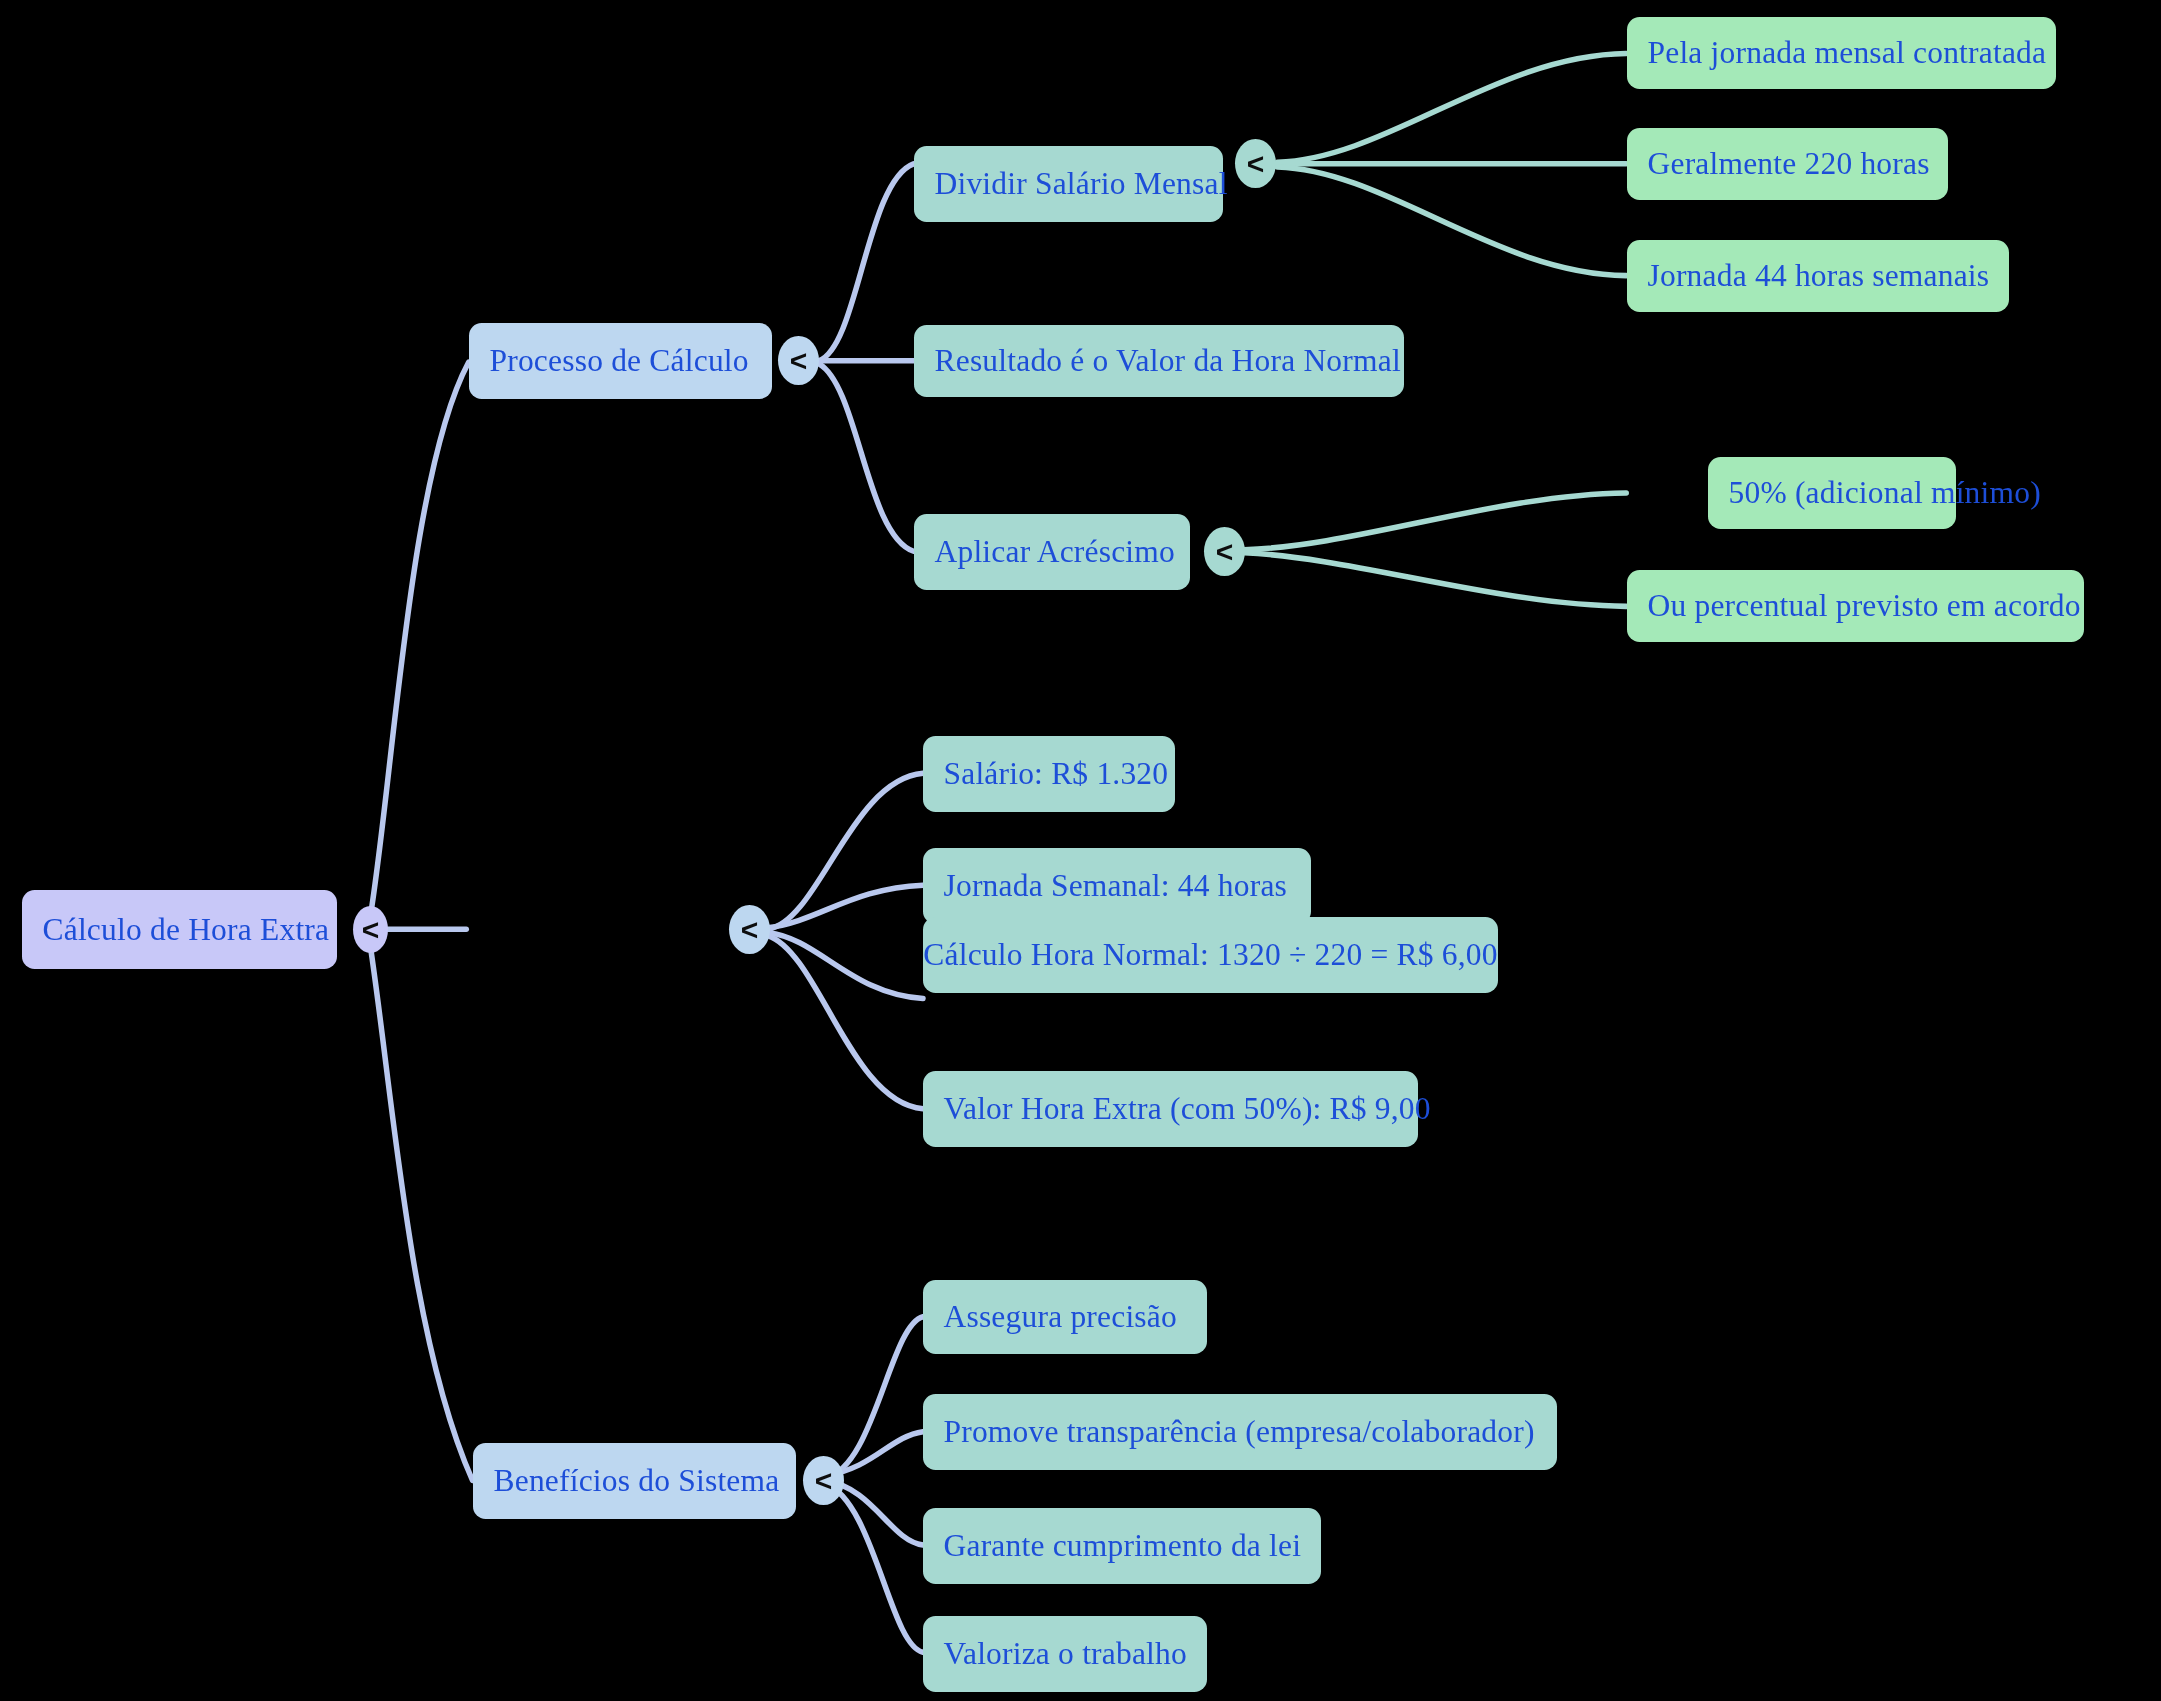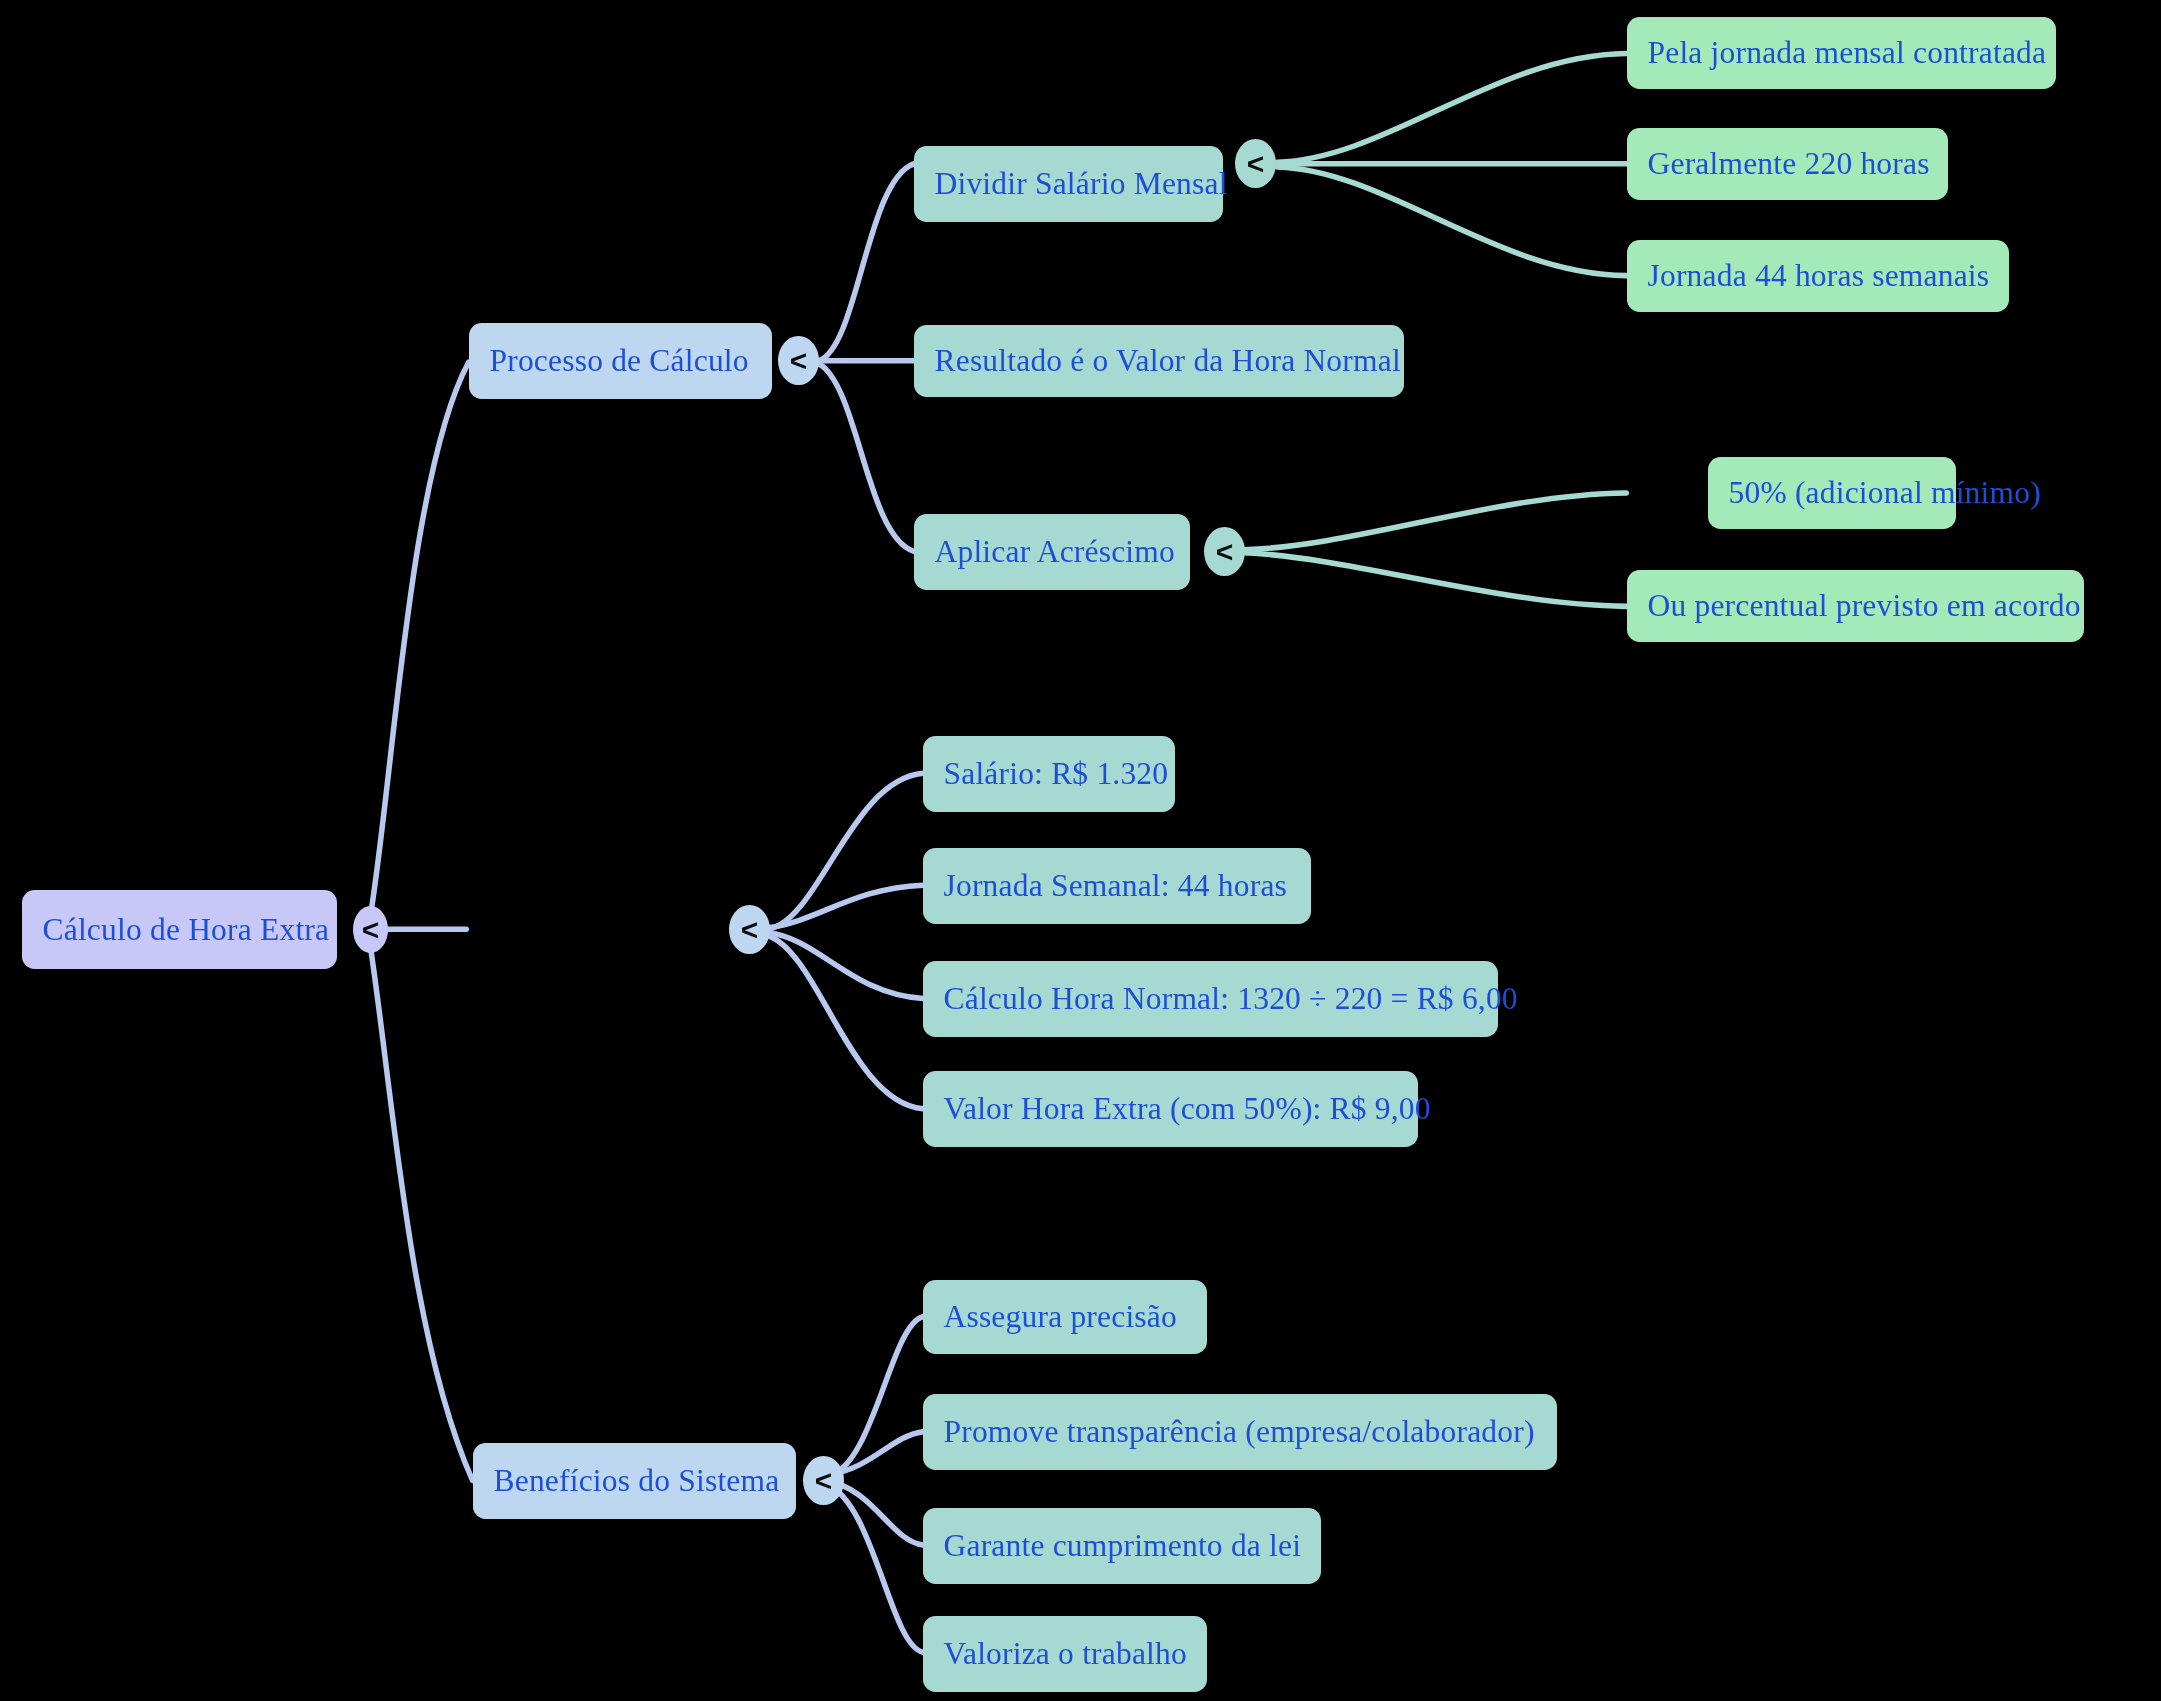--- a/index.html
+++ b/index.html
@@ -144,21 +144,21 @@
   <div class="collapse c-blue" style="left:729px;top:905px;">
     <span>&lt;</span>
   </div>
 
   <div class="node lvl2" style="left:923px;top:736px;width:252px;height:76px;">
     <span>Salário: R$ 1.320</span>
   </div>
   <div class="node lvl2" style="left:923px;top:848px;width:388px;height:76px;">
     <span>Jornada Semanal: 44 horas</span>
   </div>
-  <div class="node lvl2" style="left:923px;top:961px;width:575px;height:76px;">
+  <div class="node lvl2" style="left:923px;top:917px;width:575px;height:76px;justify-content:center;">
     <span>Cálculo Hora Normal: 1320 ÷ 220 = R$ 6,00</span>
   </div>
   <div class="node lvl2" style="left:923px;top:1071px;width:495px;height:76px;">
     <span>Valor Hora Extra (com 50%): R$ 9,00</span>
   </div>
 
   <div class="node lvl1" style="left:473px;top:1443px;width:323px;height:76px;">
     <span>Benefícios do Sistema</span>
   </div>
   <div class="collapse c-blue" style="left:803px;top:1456px;">

